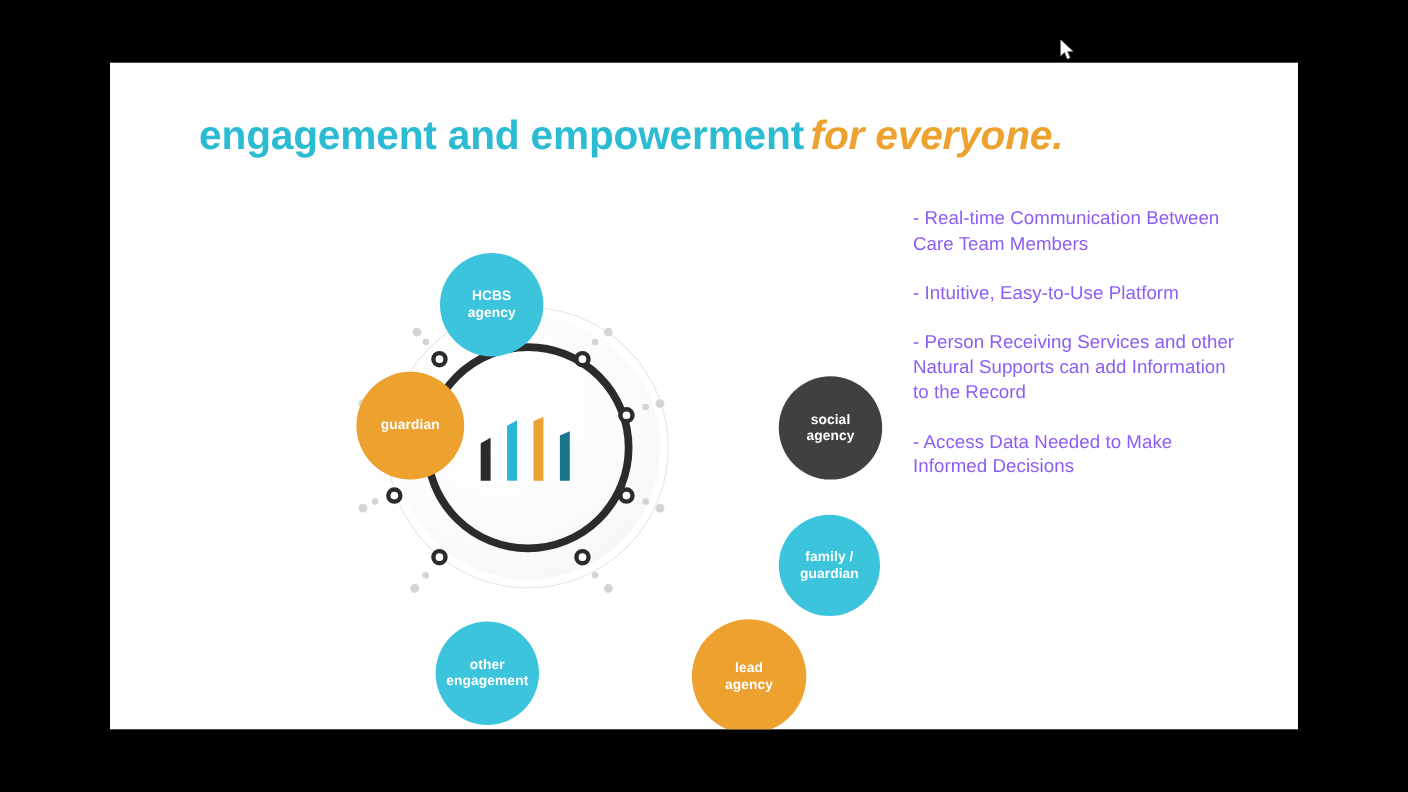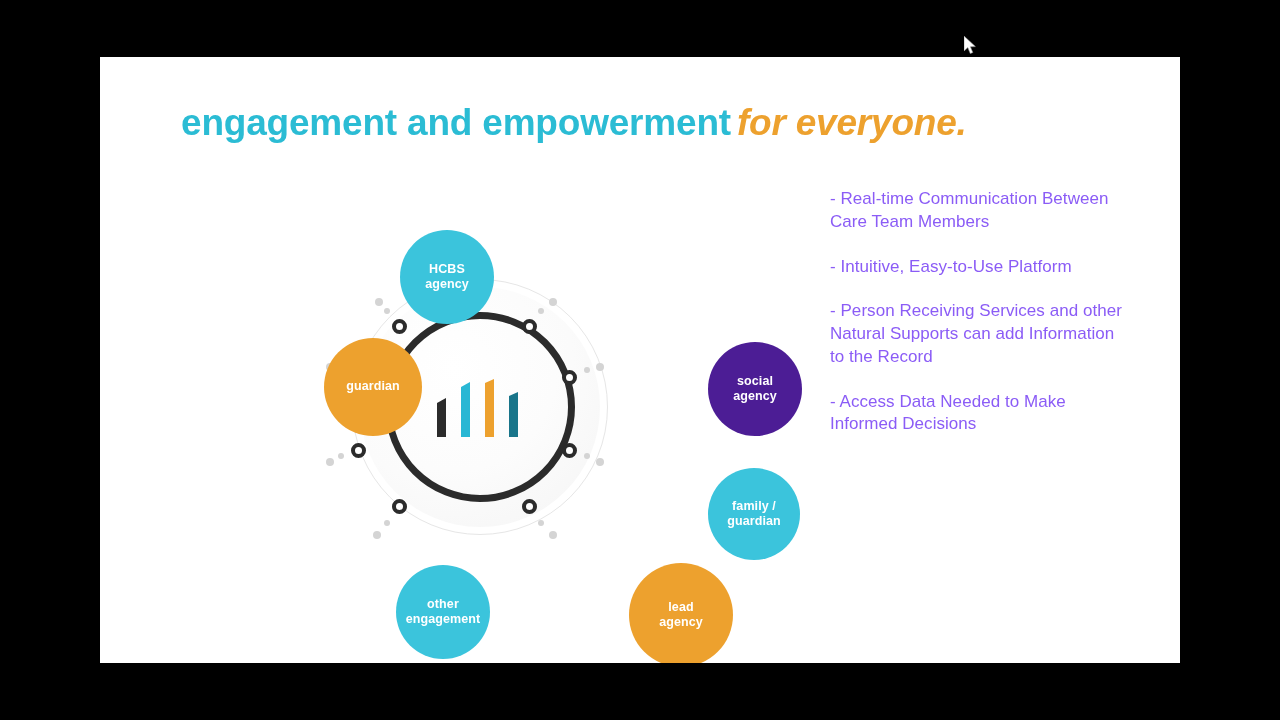--- a/index.html
+++ b/index.html
@@ -73,21 +73,21 @@
     font-weight: 600;
     line-height: 1.22;
     letter-spacing: 0.1px;
     box-sizing: border-box;
     padding: 2px;
   }
   .bubble .lbl { display: block; }
 
   .c-cyan   { background: #3bc4dc; }
   .c-orange { background: #eda12e; }
-  .c-teal   { background: #4c1d95; }
+  .c-teal   { background: #404040; }
 
   
   #halo {
     position: absolute;
     left: 140px;
     top: 120px;
     width: 240px;
     height: 240px;
     border-radius: 50%;
     background: radial-gradient(circle at 38% 32%, #ffffff 0%, #fbfbfb 55%, #f4f4f4 100%);

